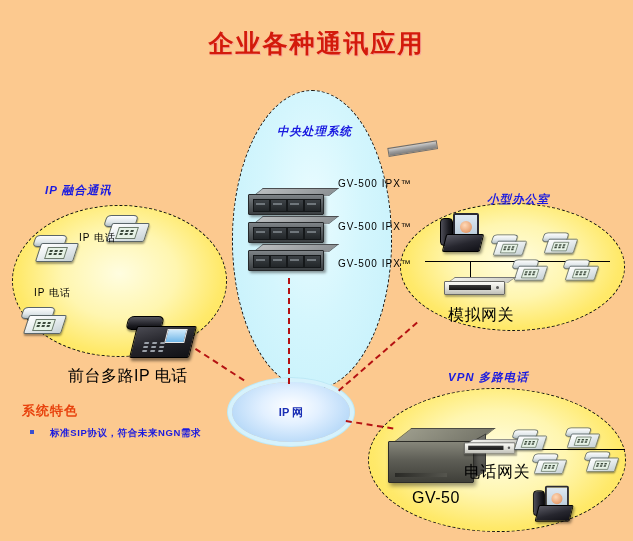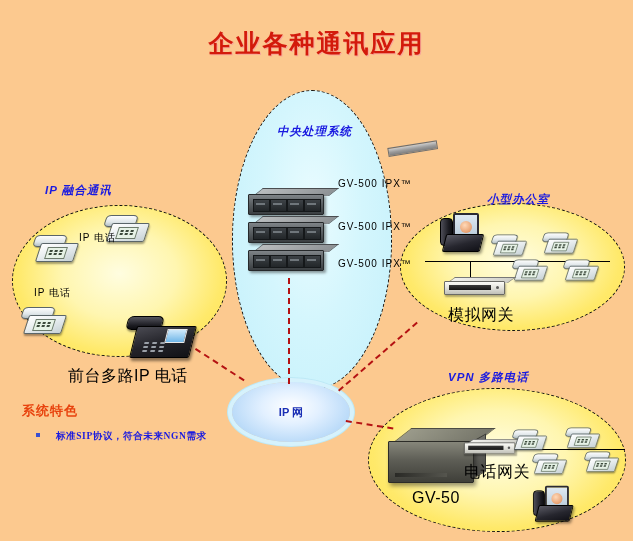--- a/index.html
+++ b/index.html
@@ -52,21 +52,21 @@
   #lbl-smalloffice{left:487px;top:192px;}
   #lbl-vpn{left:448px;top:370px;}
 
   
   .dlabel{font-size:10px;color:#000;white-space:nowrap;letter-spacing:1px;}
   .dlabel-b{font-size:16px;color:#000;white-space:nowrap;letter-spacing:.5px;text-align:right;}
 
   
   #features{left:22px;top:402px;width:215px;}
   #features .fhead{font-size:13px;font-weight:bold;color:#e8430e;letter-spacing:1px;margin-bottom:7px;}
-  #features ul{list-style:none;margin:10px;padding:0;font-family:Liberation Serif, serif;}
+  #features ul{list-style:none;margin:4px;padding:0;}
   #features li{
     font-size:9.5px;color:#1a1ae0;font-weight:bold;
     margin:0 0 10px 0;padding-left:24px;position:relative;letter-spacing:.6px;white-space:nowrap;
   }
   #features li:before{
     content:"";position:absolute;left:4px;top:3px;width:4px;height:4px;background:#3a4fd0;
   }
 
   
   

